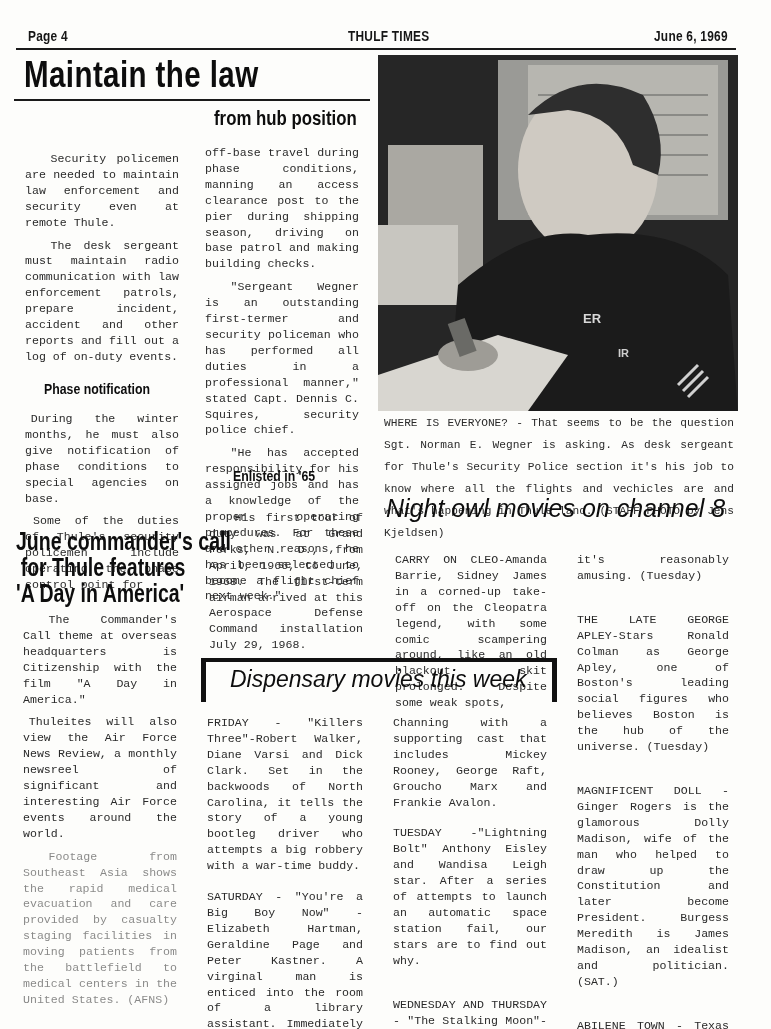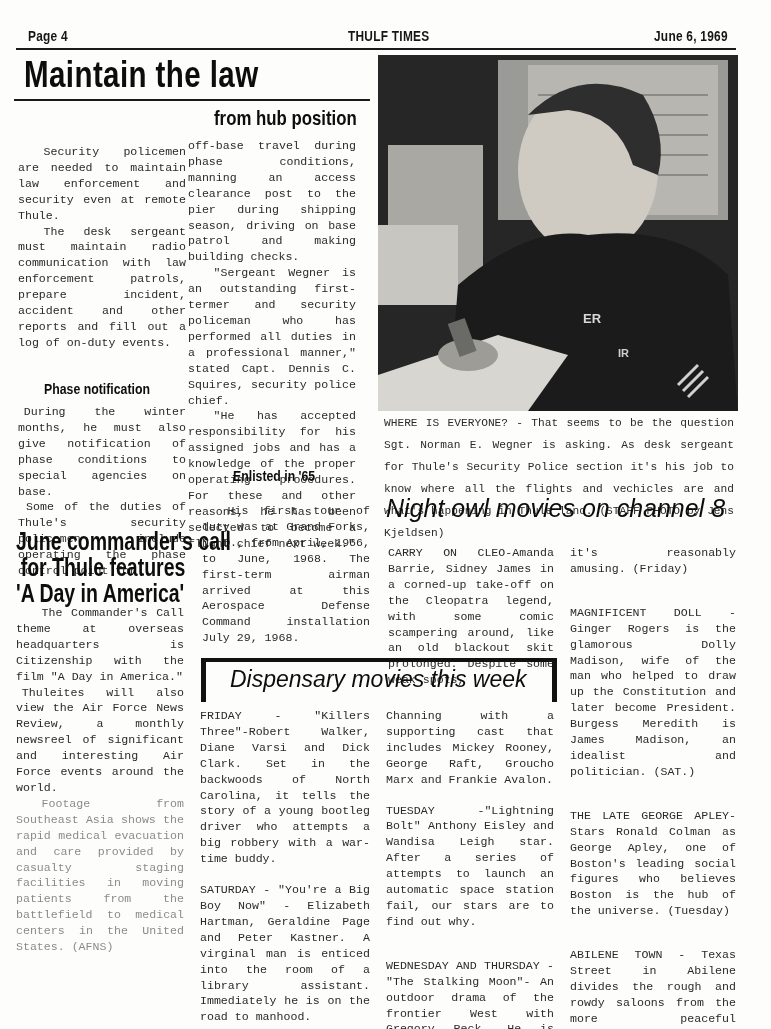--- a/index.html
+++ b/index.html
@@ -3,21 +3,21 @@
 <meta charset="utf-8">
 <style>
   html,body{margin:0;padding:0;background:#fdfdfb;}
   body{width:771px;height:1029px;position:relative;overflow:hidden;color:#161616;}
   .abs{position:absolute;}
   .mast{font-family:"Liberation Sans",sans-serif;font-weight:bold;font-size:14px;top:28px;transform:scaleX(0.85);transform-origin:left top;letter-spacing:0.3px;}
   .rule{position:absolute;background:#1a1a1a;}
   .hed{font-family:"Liberation Sans",sans-serif;font-weight:bold;color:#0d0d0d;transform-origin:left top;white-space:nowrap;}
   .ital{font-family:Liberation Sans, sans-serif;font-style:italic;color:#0d0d0d;white-space:nowrap;transform-origin:left top;}
   .col{position:absolute;font-family:"Liberation Mono",monospace;font-size:11.6px;line-height:15.9px;color:#2a2a2a;text-align:justify;}
-  .col p{margin:0;}
+  .col p{margin:7px;}
   .indent{text-indent:2.2em;}
   .gap{margin-top:15px !important;}
   .gap2{margin-top:28px !important;}
   .photo{position:absolute;left:378px;top:55px;width:360px;height:356px;background:#bef264;overflow:hidden;}
   .box{position:absolute;border-left:5px solid #111;border-right:5px solid #111;border-top:4px solid #111;}
   .fade{opacity:0.55;}
 </style>
 </head>
 <body>
 
@@ -33,21 +33,21 @@
 <div class="col" style="left:18px;top:144px;width:168px;">
   <p class="indent">Security policemen are needed to maintain law enforcement and security even at remote Thule.</p>
   <p class="indent">The desk sergeant must maintain radio communication with law enforcement patrols, prepare incident, accident and other reports and fill out a log of on-duty events.</p>
 </div>
 <div class="abs hed" style="left:44px;top:380px;font-size:15px;transform:scaleX(0.82);">Phase notification</div>
 <div class="col" style="left:18px;top:404px;width:168px;">
   <p style="text-indent:0.5em">During the winter months, he must also give notification of phase conditions to special agencies on base.</p>
   <p style="text-indent:0.7em">Some of the duties of Thule's security policemen include operating the phase control point for</p>
 </div>
 
-<div class="col" style="left:188px;top:138px;width:168px;">
+<div class="col" style="left:198px;top:138px;width:168px;">
   <p>off-base travel during phase conditions, manning an access clearance post to the pier during shipping season, driving on base patrol and making building checks.</p>
   <p class="indent">"Sergeant Wegner is an outstanding first-termer and security policeman who has performed all duties in a professional manner," stated Capt. Dennis C. Squires, security police chief.</p>
   <p class="indent">"He has accepted responsibility for his assigned jobs and has a knowledge of the proper operating procedures. For these and other reasons, he has been selected to become a flight chief next week."</p>
 </div>
 <div class="abs hed" style="left:233px;top:467px;font-size:15px;transform:scaleX(0.82);">Enlisted in '65</div>
 <div class="col" style="left:202px;top:503px;width:168px;">
   <p class="indent">His first tour of duty was at Grand Forks, N. D., from April, 1966, to June, 1968. The first-term airman arrived at this Aerospace Defense Command installation July 29, 1968.</p>
 </div>
 
 <div class="photo">
@@ -79,23 +79,23 @@
       </g>
   </svg>
 </div>
 <div class="col" style="left:384px;top:412px;width:350px;font-size:11.2px;line-height:22px;">WHERE IS EVERYONE? - That seems to be the question Sgt. Norman E. Wegner is asking. As desk sergeant for Thule's Security Police section it's his job to know where all the flights and vechicles are and what's happening in Thule land. (STAFF PHOTO by Jens Kjeldsen)</div>
 
 <div class="abs ital" style="left:386px;top:494px;font-size:25px;">Night owl movies on channel 8</div>
 <div class="col" style="left:388px;top:545px;width:166px;">
   <p>CARRY ON CLEO-Amanda Barrie, Sidney James in a corned-up take-off on the Cleopatra legend, with some comic scampering around, like an old blackout skit prolonged. Despite some weak spots,</p>
 </div>
 <div class="col" style="left:570px;top:545px;width:166px;">
-  <p>it's reasonably amusing. (Friday)</p>
+  <p>it's reasonably amusing. (Tuesday)</p>
+  <p class="gap2">THE LATE GEORGE APLEY-Stars Ronald Colman as George Apley, one of Boston's leading social figures who believes Boston is the hub of the universe. (Tuesday)</p>
   <p class="gap2">MAGNIFICENT DOLL - Ginger Rogers is the glamorous Dolly Madison, wife of the man who helped to draw up the Constitution and later become President. Burgess Meredith is James Madison, an idealist and politician. (SAT.)</p>
-  <p class="gap2">THE LATE GEORGE APLEY-Stars Ronald Colman as George Apley, one of Boston's leading social figures who believes Boston is the hub of the universe. (Tuesday)</p>
   <p class="gap2">ABILENE TOWN - Texas Street in Abilene divides the rough and rowdy saloons from the more peaceful merchants, and it is here where the Marshal (Randolph Scott) makes a stand for justice. Fast, well produced western. (Wednesday)</p>
 </div>
 
 <div class="box" style="left:201px;top:658px;width:346px;height:40px;"></div>
 <div class="abs ital" style="left:230px;top:666px;font-size:23px;">Dispensary movies this week</div>
 <div class="col" style="left:200px;top:708px;width:170px;">
   <p>FRIDAY - "Killers Three"-Robert Walker, Diane Varsi and Dick Clark. Set in the backwoods of North Carolina, it tells the story of a young bootleg driver who attempts a big robbery with a war-time buddy.</p>
   <p class="gap">SATURDAY - "You're a Big Boy Now" - Elizabeth Hartman, Geraldine Page and Peter Kastner. A virginal man is enticed into the room of a library assistant. Immediately he is on the road to manhood.</p>
 
 </div>

